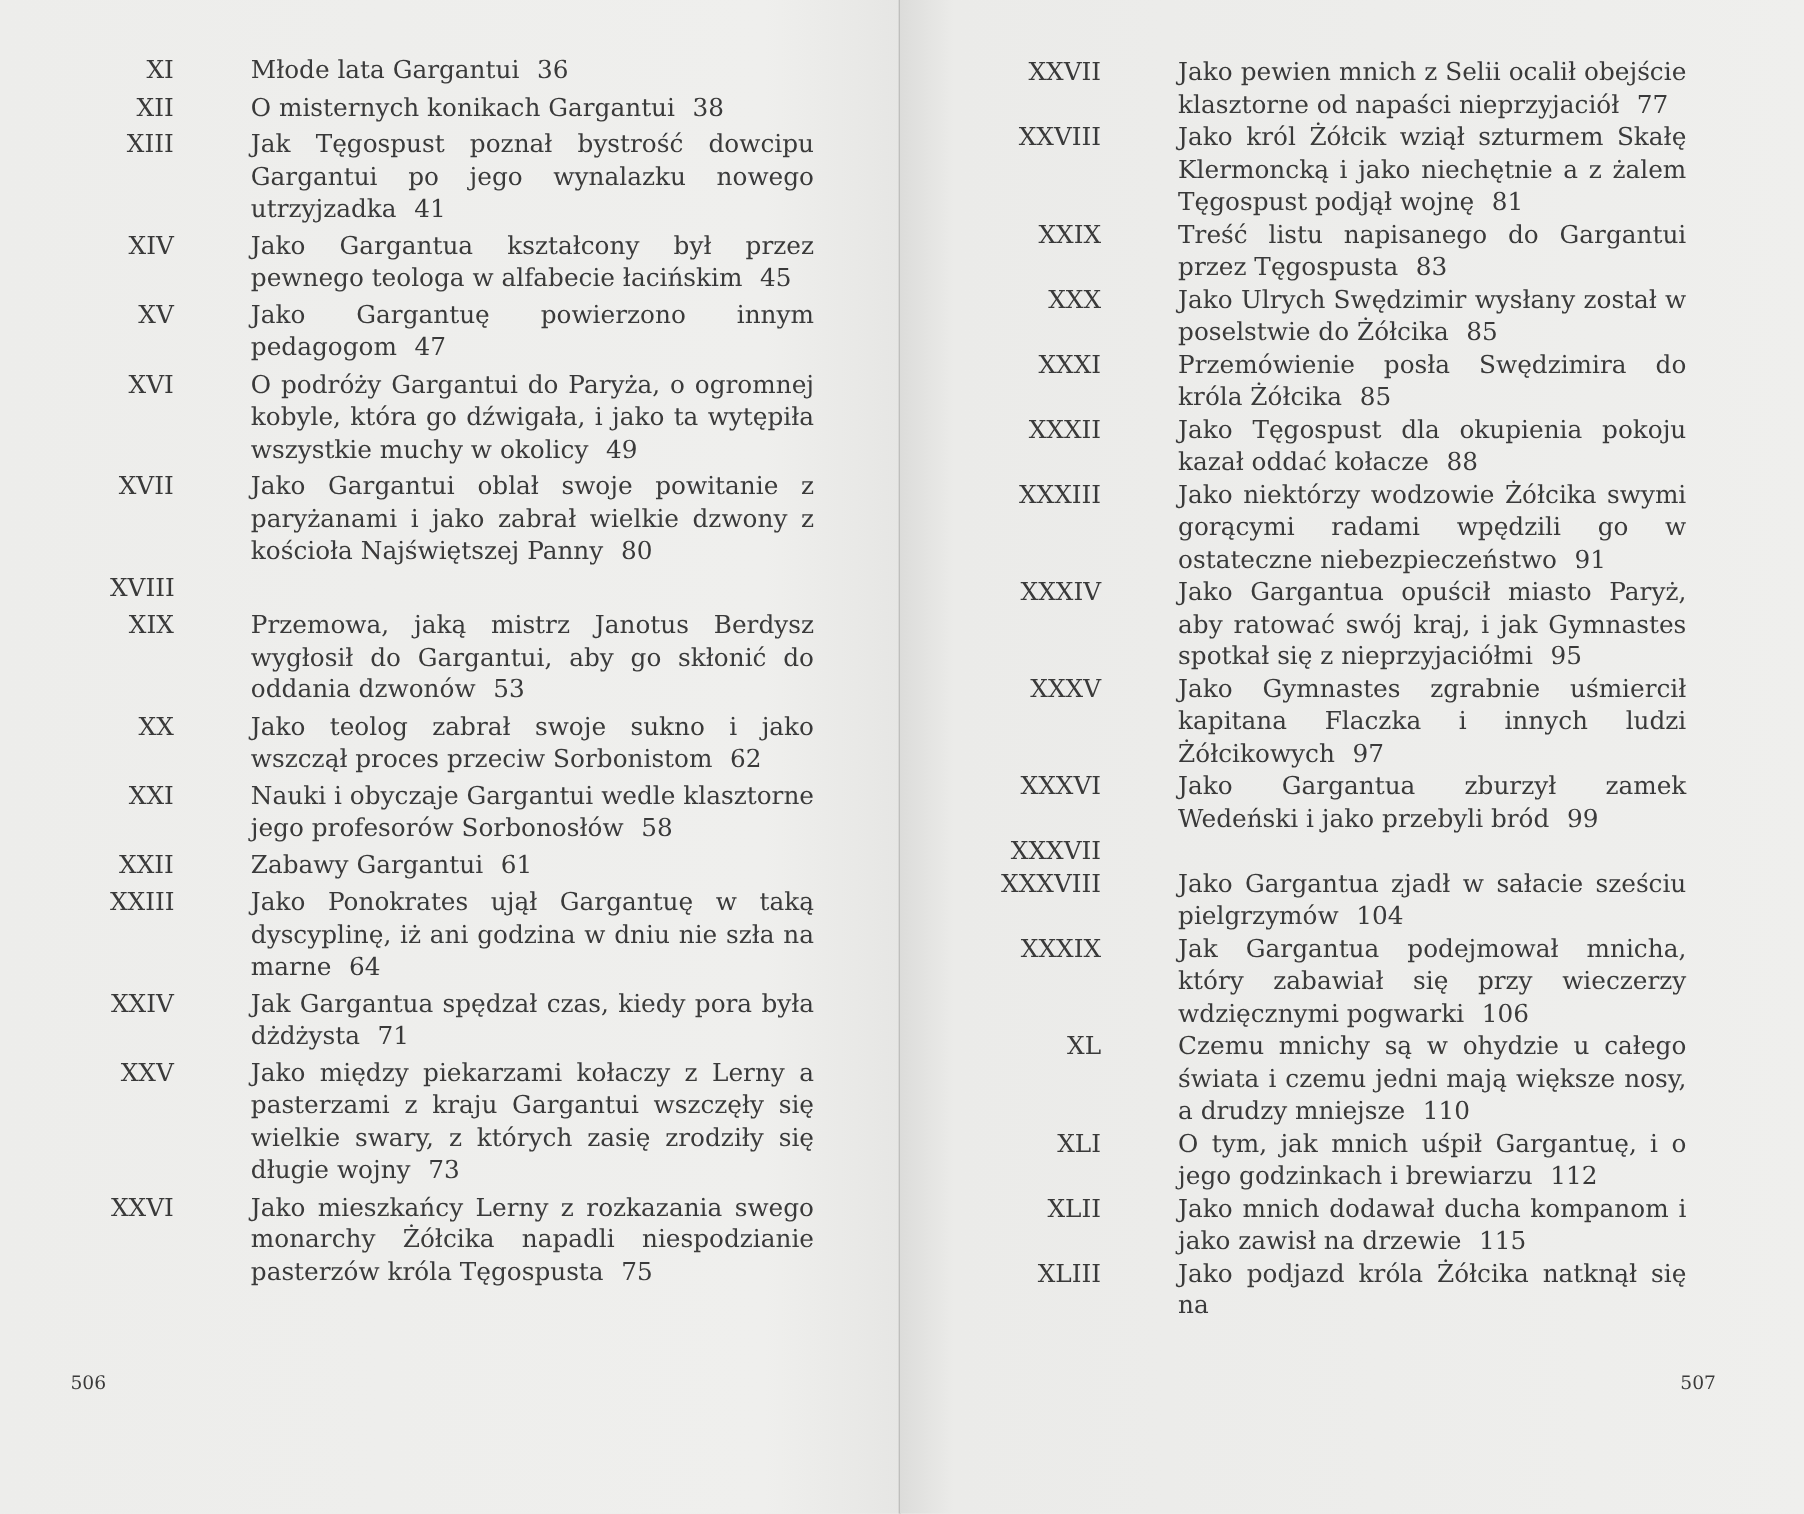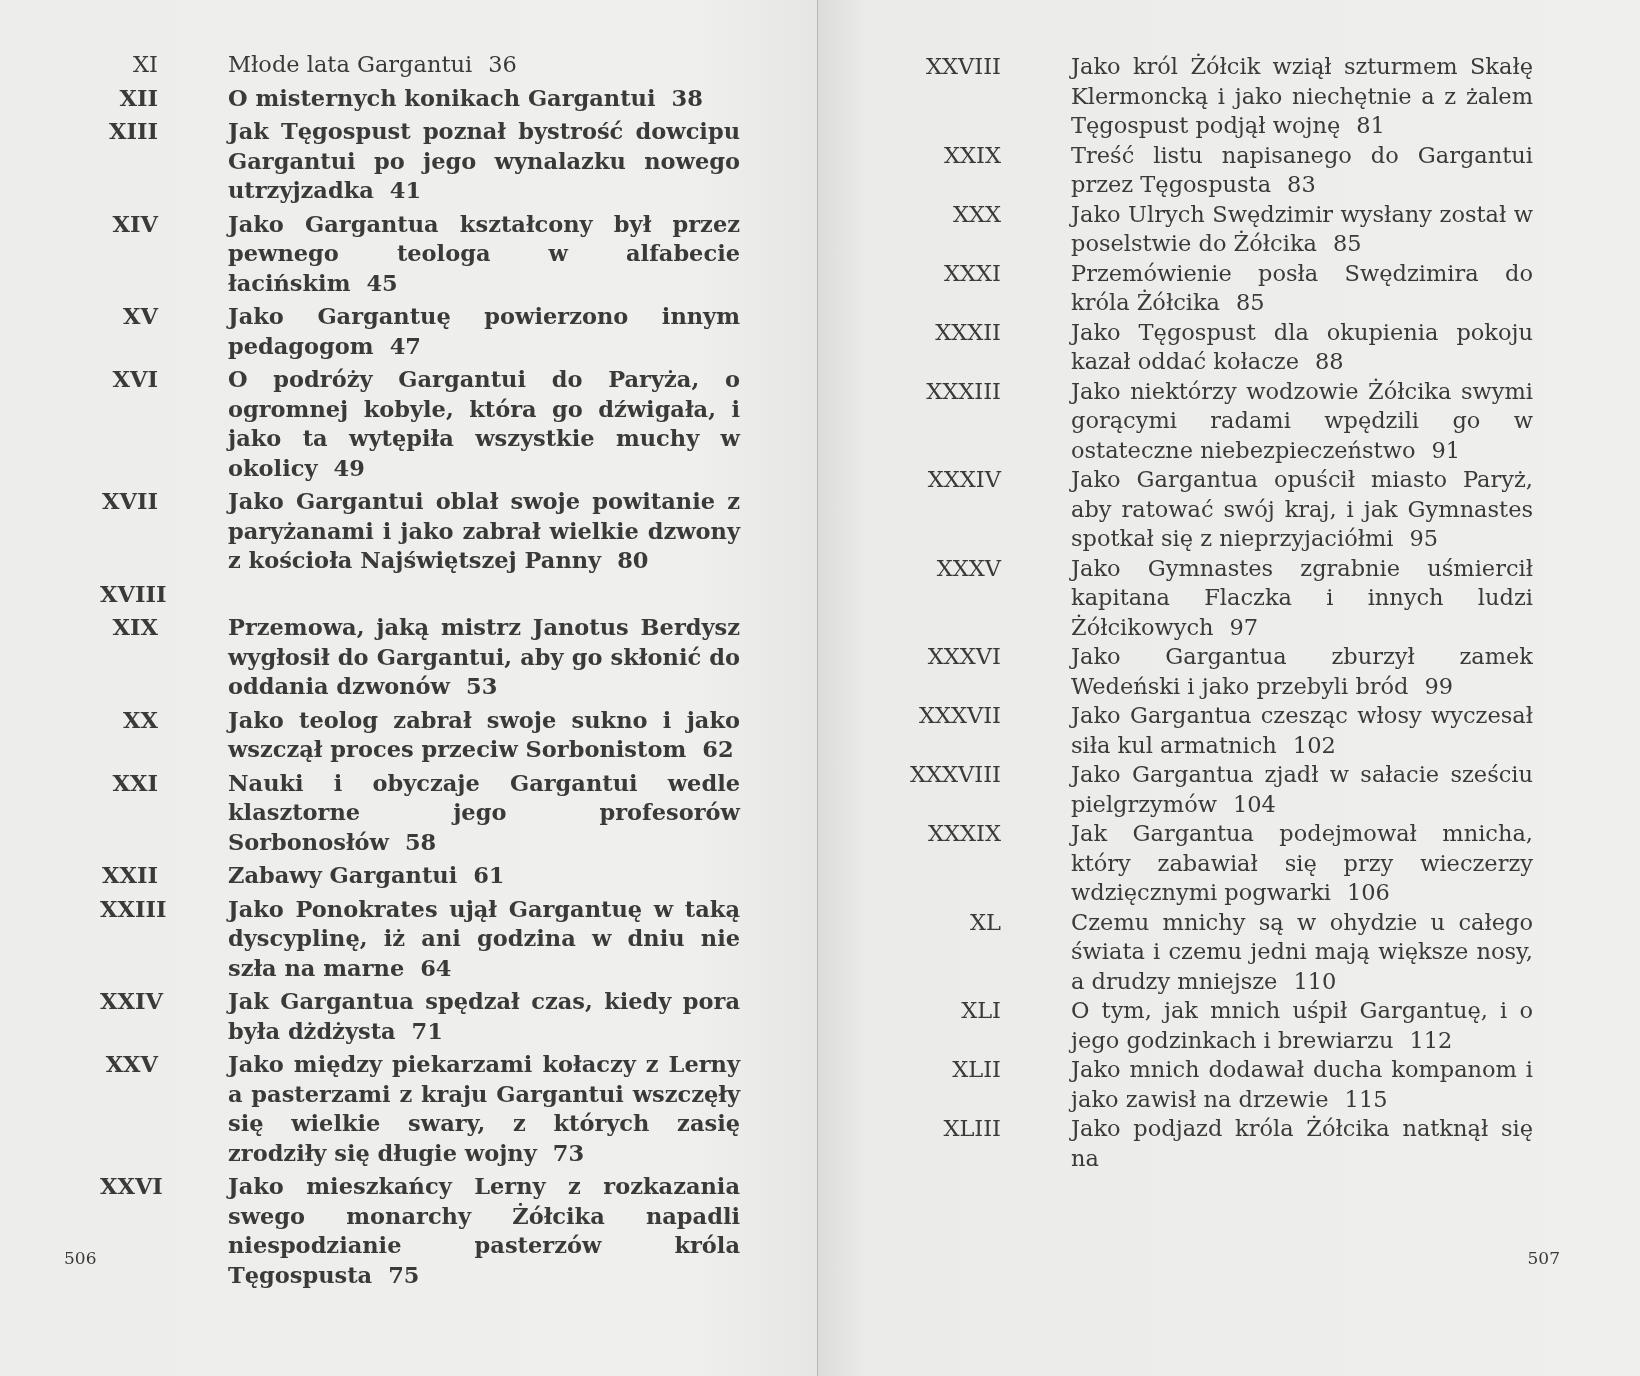--- a/index.html
+++ b/index.html
@@ -11,21 +11,21 @@
   .gutter { position:absolute; left:817px; top:0; width:2px; height:1376px; background:#b8b8b6; }
   .toc { position:absolute; margin:0; padding:0; list-style:none; }
   .left .toc { left:100px; top:50px; width:640px; }
   .right .toc { left:55px; top:52px; width:660px; }
   .entry { display:flex; align-items:flex-start; font-size:22.5px; line-height:29.5px;gap:48px; }
   .left .num { width:80px; }
   .right .num { width:150px; }
   .num { flex:none; text-align:right; padding-right:22px; box-sizing:border-box; }
   .title { flex:1; text-align:justify; text-align-last:left; hyphens:manual; }
   .title .pg { margin-left:16px; }
-  .left .entry.gap { margin-top:4px;font-weight:bold; }
+  .left .entry.gap { margin-top:4px; }
   .folio { position:absolute; font-size:17px; top:1248px; }
   .left .folio { left:64px; }
   .right .folio { right:80px; }
 </style>
 </head>
 <body>
 
 <div class="page left">
   <ol class="toc" id="toc-left">
       <li class="entry">
@@ -90,20 +90,24 @@
       <li class="entry gap">
         <span class="num">XXVI</span>
         <span class="title"><span>Jako mieszkańcy Lerny z rozkazania swego monarchy Żółcika napadli niespodzianie pasterzów króla Tęgospusta</span><span class="pg">75</span></span>
       </li>
     </ol>
   <div class="folio">506</div>
 </div>
 <div class="gutter"></div>
 <div class="page right">
   <ol class="toc" id="toc-right">
+      <li class="entry">
+        <span class="num">XXVII</span>
+        <span class="title"><span>Jako pewien mnich z Selii ocalił obejście klasztorne od napaści nieprzyjaciół</span><span class="pg">77</span></span>
+      </li>
       <li class="entry gap">
         <span class="num">XXVIII</span>
         <span class="title"><span>Jako król Żółcik wziął szturmem Skałę Klermoncką i jako niechętnie a z żalem Tęgospust podjął wojnę</span><span class="pg">81</span></span>
       </li>
       <li class="entry gap">
         <span class="num">XXIX</span>
         <span class="title"><span>Treść listu napisanego do Gargantui przez Tęgospusta</span><span class="pg">83</span></span>
       </li>
       <li class="entry gap">
         <span class="num">XXX</span>
@@ -128,21 +132,20 @@
       <li class="entry gap">
         <span class="num">XXXV</span>
         <span class="title"><span>Jako Gymnastes zgrabnie uśmiercił kapitana Flaczka i innych ludzi Żółcikowych</span><span class="pg">97</span></span>
       </li>
       <li class="entry gap">
         <span class="num">XXXVI</span>
         <span class="title"><span>Jako Gargantua zburzył zamek Wedeński i jako przebyli bród</span><span class="pg">99</span></span>
       </li>
       <li class="entry gap">
         <span class="num">XXXVII</span>
-        <span class="title"><span>Jako Gargantua czesząc włosy wyczesał siła kul armatnich</span><span class="pg">102</span></span>
       </li>
       <li class="entry gap">
         <span class="num">XXXVIII</span>
         <span class="title"><span>Jako Gargantua zjadł w sałacie sześciu pielgrzymów</span><span class="pg">104</span></span>
       </li>
       <li class="entry gap">
         <span class="num">XXXIX</span>
         <span class="title"><span>Jak Gargantua podejmował mnicha, który zabawiał się przy wieczerzy wdzięcznymi pogwarki</span><span class="pg">106</span></span>
       </li>
       <li class="entry gap">

